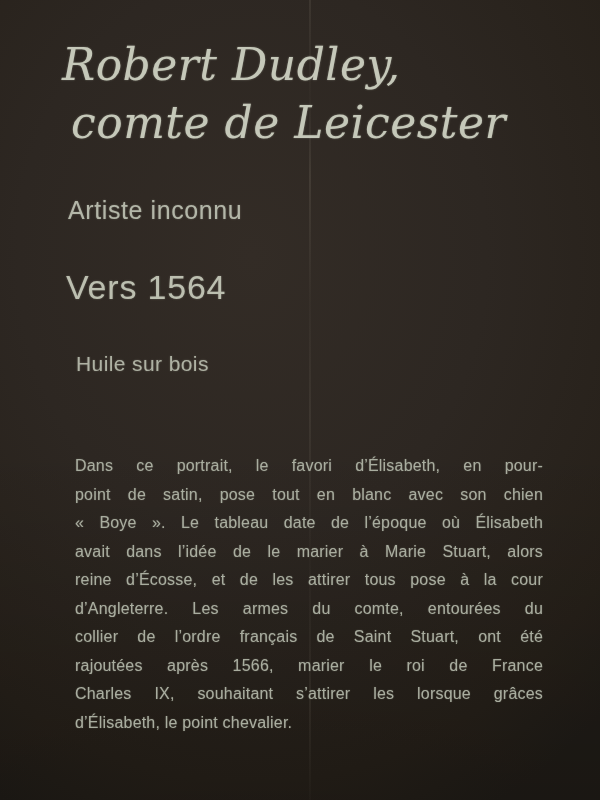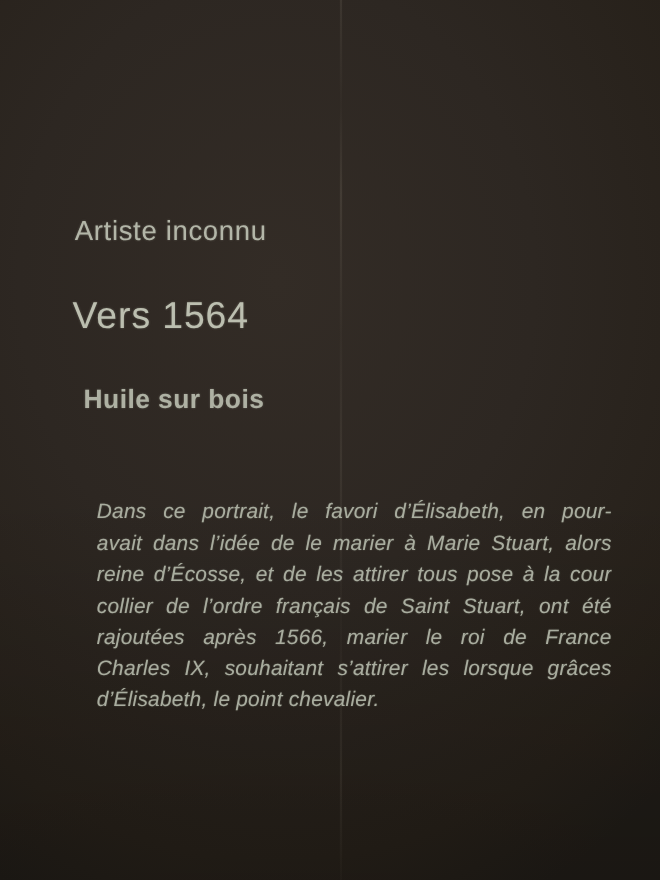--- a/index.html
+++ b/index.html
@@ -65,66 +65,71 @@
     position: absolute;
     left: 66px; top: 268px;
     font-size: 34px;
     letter-spacing: 0.8px;
     color: var(--date-color);
     text-shadow: 0 0 2px rgba(188,191,176,0.4);
   }
   .credits {
     position: absolute;
     left: 76px; top: 348px;
-    font-size: 24px;
+    font-size: 21px;
     line-height: 31px;
     letter-spacing: 0.4px;
     color: var(--credit-color);
     text-shadow: 0 0 2px rgba(174,177,163,0.4);
-    font-weight: bold;
   }
   .description {
     position: absolute;
-    left: 88px; top: 452px;
+    left: 75px; top: 452px;
     width: 468px;
-    font-size: 19px;
+    font-size: 16px;
     letter-spacing: 0.2px;
     color: var(--body-color);
     text-shadow: 0 0 1.5px rgba(169,173,159,0.45);
-    font-style: italic;
   }
   .pline {
     height: 28.5px;
     line-height: 28.5px;
     text-align: justify;
     text-align-last: justify;
     overflow: hidden;
     white-space: normal;
   }
   .pline.last {
     text-align-last: left;
   }
 </style>
 </head>
 <body>
 
 <div class="photo">
   <div class="crease"></div>
 
+  <div class="title">
+    <div class="title-line1">Robert Dudley,</div>
+    <div class="title-line2">comte de Leicester</div>
+  </div>
 
   <div class="artist">Artiste inconnu</div>
 
   <div class="date">Vers 1564</div>
 
   <div class="credits">
     <div>Huile sur bois</div>
   </div>
 
   <div class="description">
     <div class="pline">Dans ce portrait, le favori d’Élisabeth, en pour-</div>
+    <div class="pline">point de satin, pose tout en blanc avec son chien</div>
+    <div class="pline">« Boye ». Le tableau date de l’époque où Élisabeth</div>
     <div class="pline">avait dans l’idée de le marier à Marie Stuart, alors</div>
     <div class="pline">reine d’Écosse, et de les attirer tous pose à la cour</div>
+    <div class="pline">d’Angleterre. Les armes du comte, entourées du</div>
     <div class="pline">collier de l’ordre français de Saint Stuart, ont été</div>
     <div class="pline">rajoutées après 1566, marier le roi de France</div>
     <div class="pline">Charles IX, souhaitant s’attirer les lorsque grâces</div>
     <div class="pline last">d’Élisabeth, le point chevalier.</div>
   </div>
 </div>
 
 </body></html>

